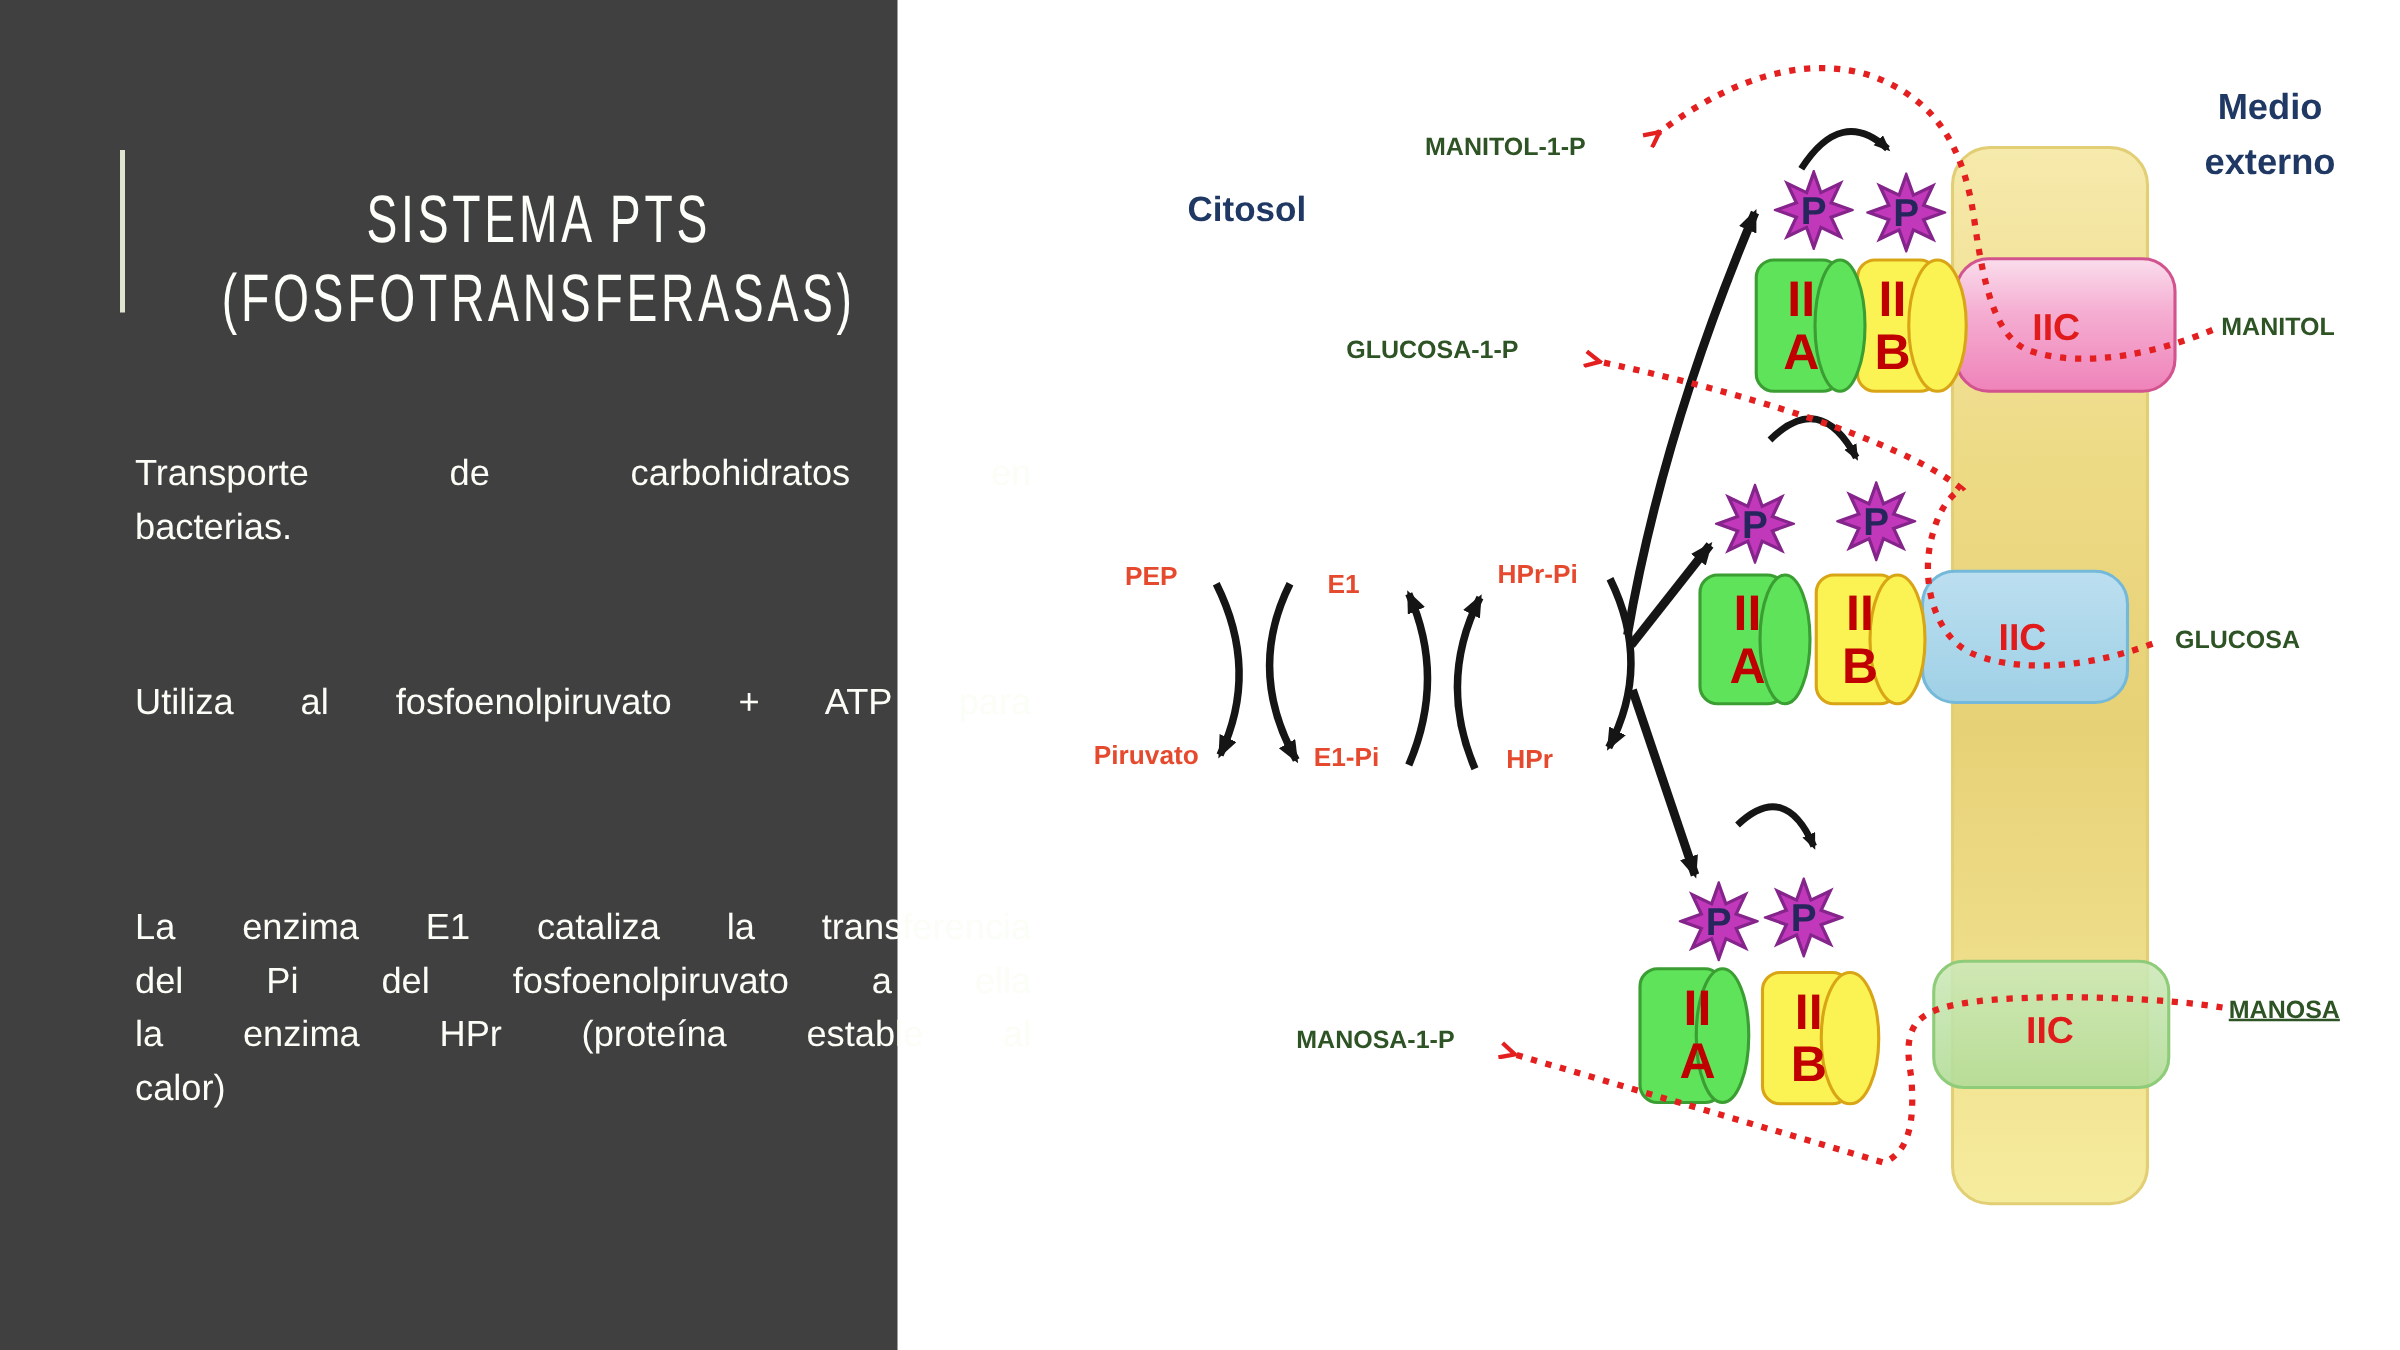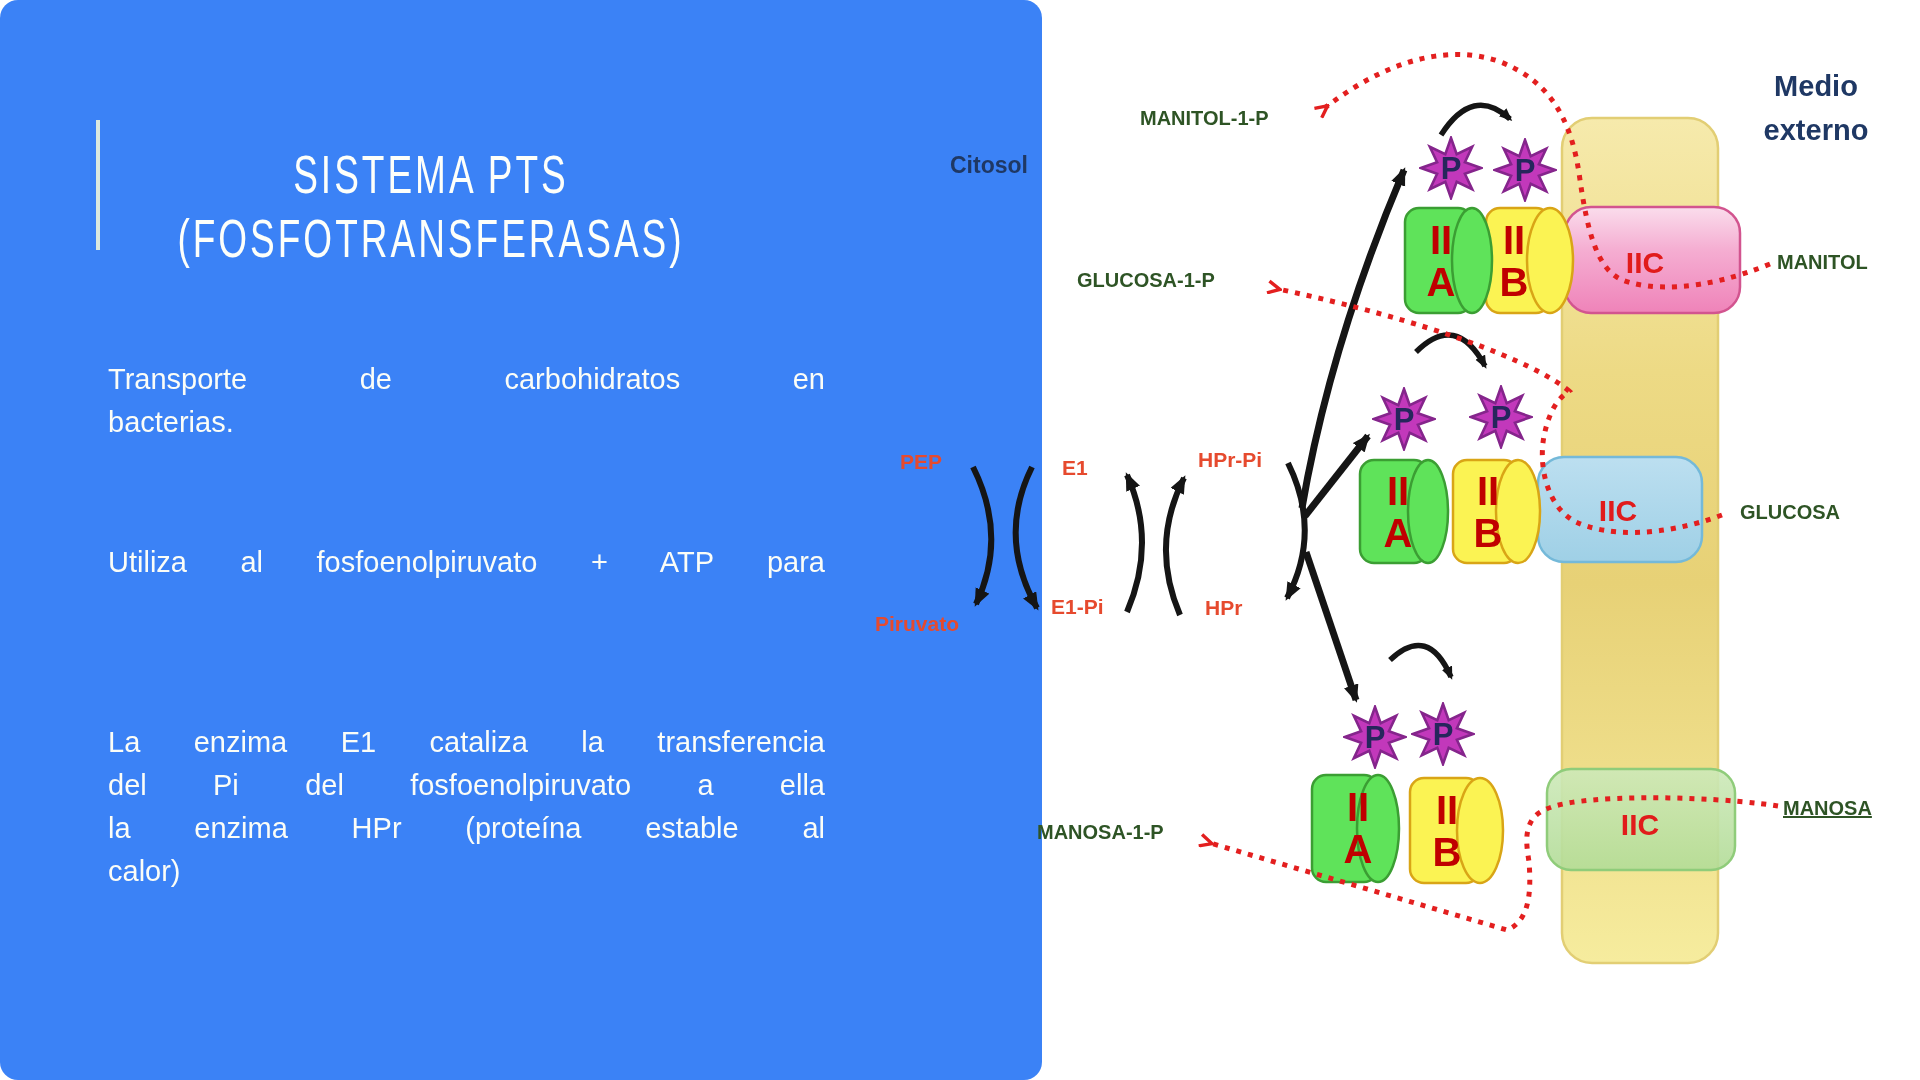--- a/index.html
+++ b/index.html
@@ -1,20 +1,20 @@
 <!DOCTYPE html>
 <html><head>
 <meta charset="utf-8">
 <style>
   html,body{margin:0;padding:0;background:#ffffff;}
   body{width:1920px;height:1080px;position:relative;overflow:hidden;
        font-family:"Liberation Sans",sans-serif;}
 
   
-  .panel{position:absolute;left:0;top:0;width:1042px;height:1080px;background:#3b82f6;border-radius:18px;}
+  .panel{position:absolute;left:0;top:0;width:718px;height:1080px;background:#404040;}
   .accent-line{position:absolute;left:96px;top:120px;width:4px;height:130px;background:#EAF2DB;opacity:.92;}
   .title-wrap{position:absolute;left:0;top:144px;width:862px;text-align:center;color:#FDFFFA;
       font-size:37px;letter-spacing:3px;line-height:44px;font-weight:400;
       transform:scaleY(1.45);transform-origin:50% 0;}
   .para{position:absolute;left:108px;width:717px;color:#FBFDF7;font-size:29px;line-height:43px;}
   .para .just{text-align:justify;text-align-last:justify;}
   .para .last{text-align:left;}
 
   
   .navy{color:#1F3864;font-weight:700;}
@@ -146,35 +146,35 @@
     <path d="M 1390,660 Q 1428,624 1451,677" stroke-width="5.5" marker-end="url(#blackSmall)"></path>
   </g>
 
   <g fill="none" stroke="#E31F1F" stroke-width="5" stroke-dasharray="5 7">
     <path d="M 1770,264 C 1702,292 1648,291 1620,279 C 1596,267 1587,228 1580,180 C 1572,118 1549,80 1498,61 C 1438,41 1374,70 1326,107" marker-end="url(#redArrow)"></path>
     <path d="M 1722,515 C 1660,538 1606,536 1576,522 C 1548,508 1538,468 1544,436 C 1549,412 1557,399 1569,391 C 1535,362 1425,320 1278,289" marker-end="url(#redArrow)"></path>
     <path d="M 1778,806 C 1735,799 1650,795 1592,800 C 1560,803 1540,808 1532,820 C 1524,833 1527,848 1529,862 C 1532,898 1527,922 1507,930 L 1210,843" marker-end="url(#redArrow)"></path>
   </g>
 </svg>
 
-<div class="lbl navy" style="left:950px;top:152px;font-size:23px;">Citosol</div>
+<div class="lbl navy" style="left:950px;top:152px;font-size:28px;">Citosol</div>
 <div class="lbl navy" style="left:1740px;top:64px;width:152px;text-align:center;font-size:29px;line-height:44px;">Medio externo</div>
 
 <div class="lbl dkgreen" style="left:1140px;top:107px;">MANITOL-1-P</div>
 <div class="lbl dkgreen" style="left:1077px;top:269px;">GLUCOSA-1-P</div>
 <div class="lbl dkgreen" style="left:1037px;top:821px;">MANOSA-1-P</div>
 
 <div class="lbl dkgreen" style="left:1777px;top:251px;">MANITOL</div>
 <div class="lbl dkgreen" style="left:1728px;top:501px;margin-left:12px;">GLUCOSA</div>
 <div class="lbl dkgreen" style="left:1783px;top:797px;text-decoration:underline;">MANOSA</div>
 
 <div class="lbl rxn" style="left:900px;top:450px;">PEP</div>
 <div class="lbl rxn" style="left:1062px;top:456px;">E1</div>
 <div class="lbl rxn" style="left:1198px;top:448px;">HPr-Pi</div>
-<div class="lbl rxn" style="left:875px;top:612px;">Piruvato</div>
+<div class="lbl rxn" style="left:875px;top:593px;">Piruvato</div>
 <div class="lbl rxn" style="left:1051px;top:595px;">E1-Pi</div>
 <div class="lbl rxn" style="left:1205px;top:596px;">HPr</div>
 
 <div class="lbl unit" style="left:1441px;top:219px;">II
 A</div>
 <div class="lbl unit" style="left:1514px;top:219px;">II
 B</div>
 <div class="lbl iic-label" style="left:1645px;top:246px;">IIC</div>
 
 <div class="lbl unit" style="left:1398px;top:470px;">II

